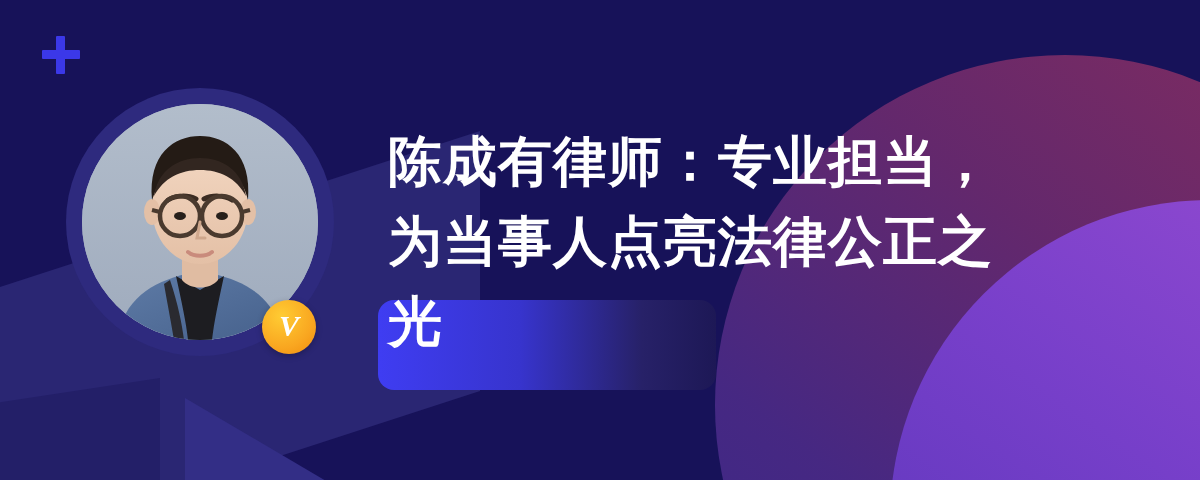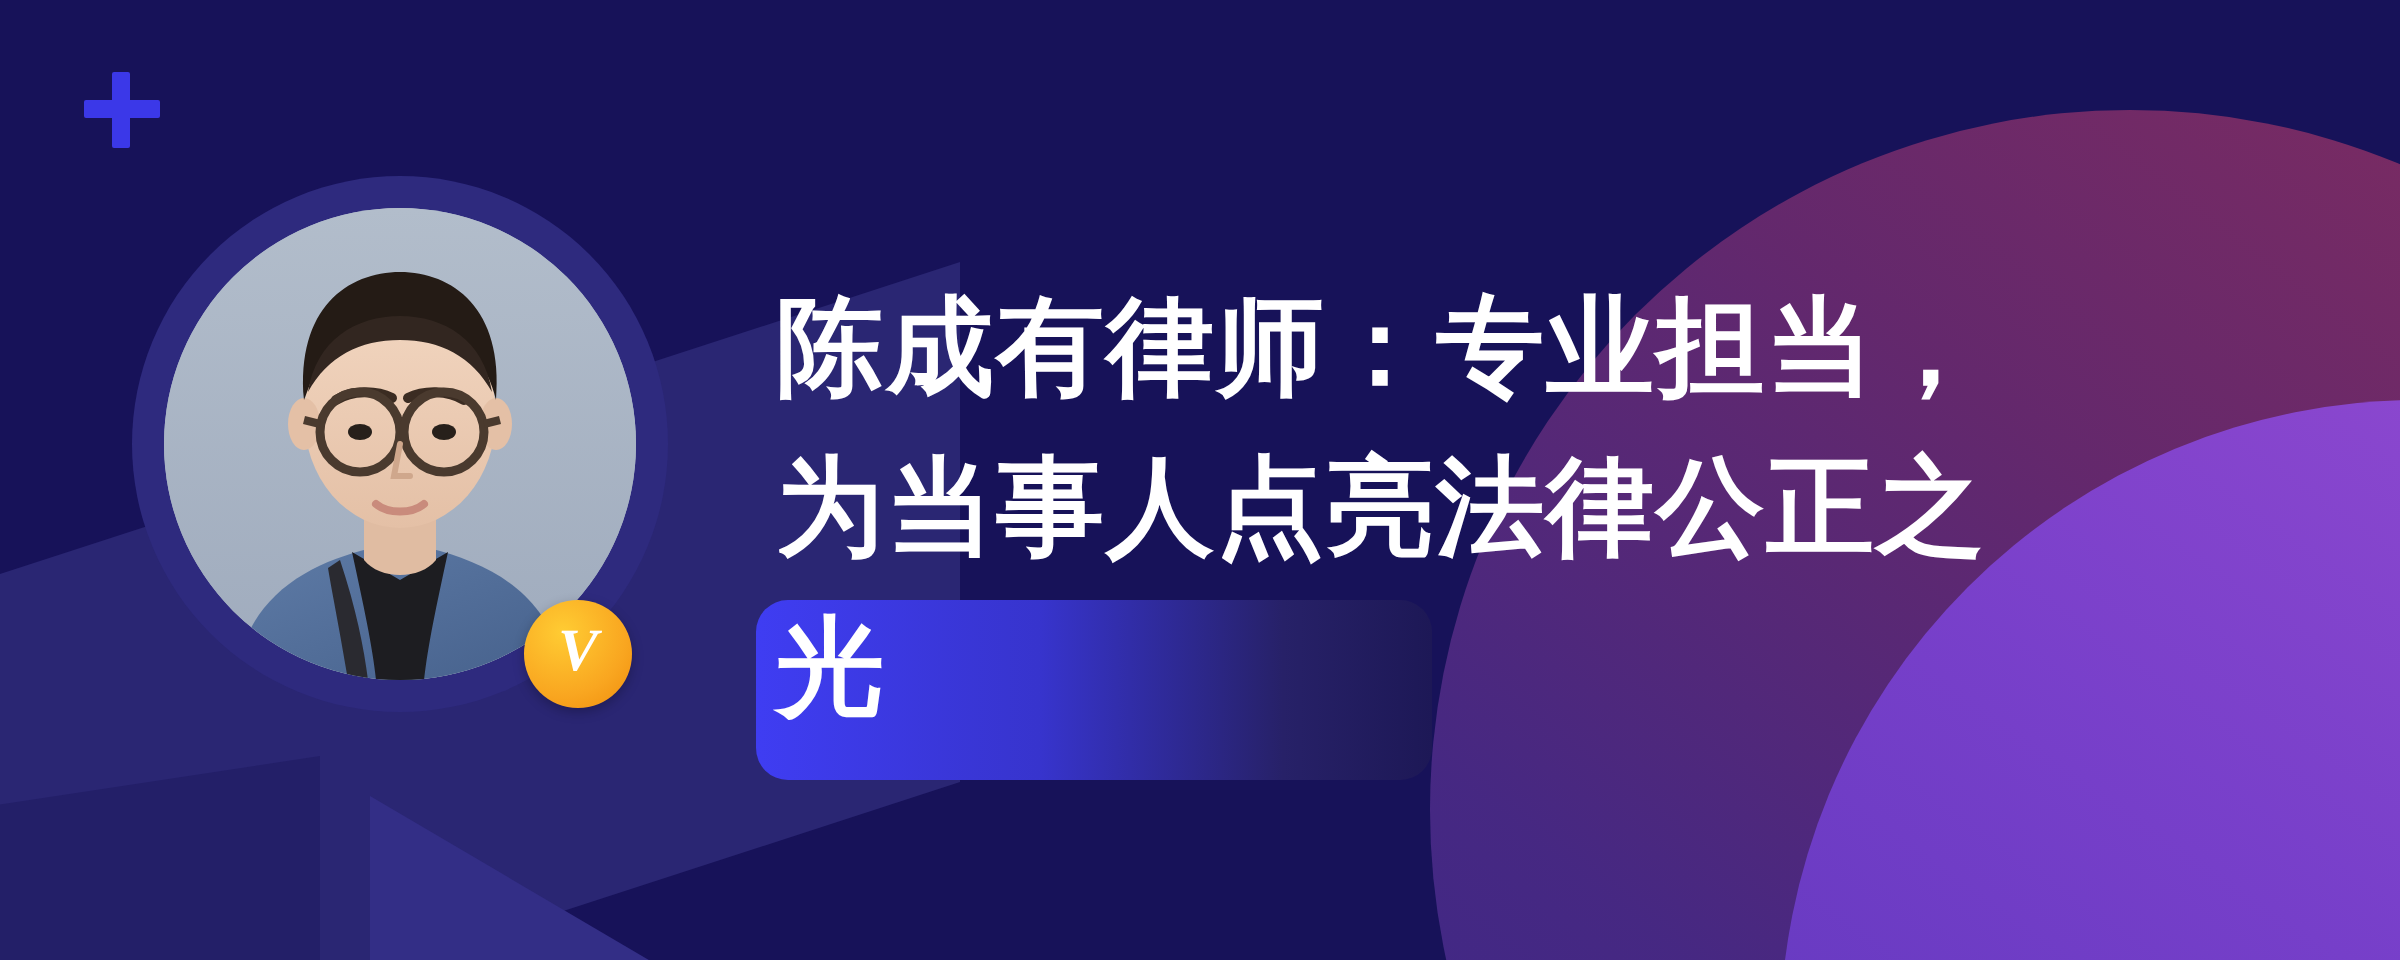--- a/index.html
+++ b/index.html
@@ -170,21 +170,20 @@
     top: 122px;
     width: 700px;
     color: #ffffff;
     font-size: 54px;
     font-weight: bold;
     line-height: 80px;
     letter-spacing: 1px;
     font-family: "DejaVu Sans", "Liberation Sans", sans-serif;
     white-space: pre-wrap;
     z-index: 4;
-    margin-top: 12px;
   }
 
   
   .name-badge {
     position: absolute;
     left: 378px;
     top: 300px;
     width: 338px;
     height: 90px;
     border-radius: 16px;

